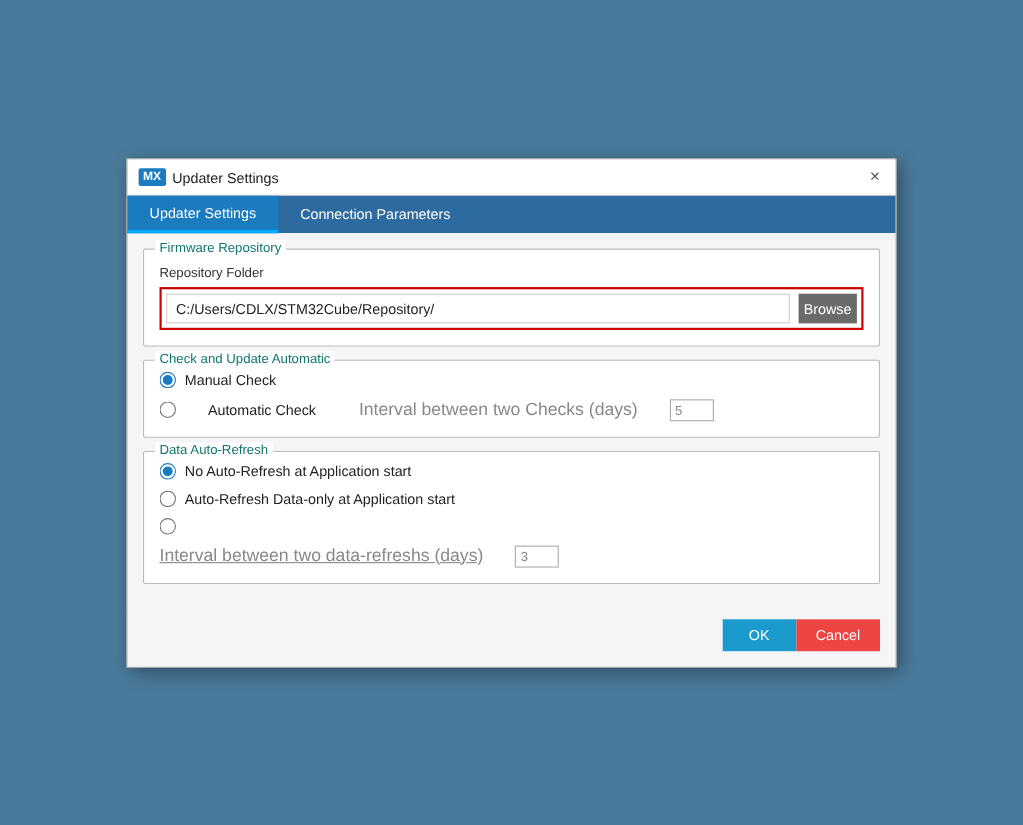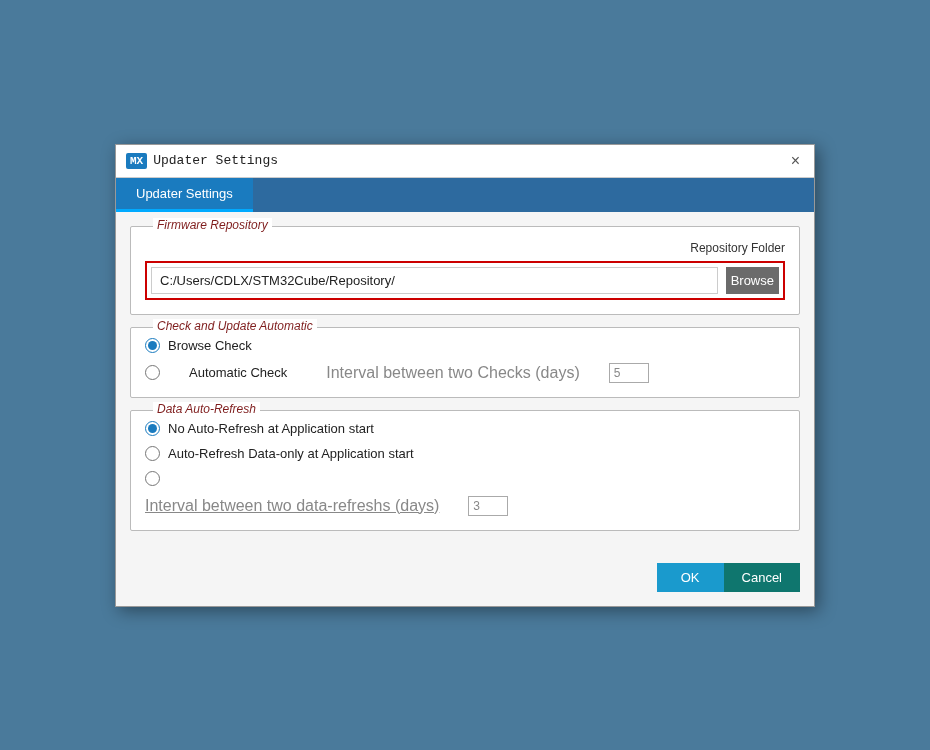--- a/index.html
+++ b/index.html
@@ -31,23 +31,22 @@
       background: #ffffff;
       display: flex;
       align-items: center;
       justify-content: space-between;
       padding: 6px 10px;
       border-bottom: 1px solid #ccc;
     }
 
     .title-bar-left {
       display: flex;
-      align-items: flex-start;
+      align-items: flex-end;
       gap: 6px;
-      font-family: Liberation Mono, monospace;
     }
 
     .mx-logo {
       background: #1a7bbf;
       color: #fff;
       font-weight: bold;
       font-size: 11px;
       padding: 2px 4px;
       border-radius: 2px;
     }
@@ -96,34 +95,32 @@
       border-radius: 2px;
       margin-bottom: 12px;
       padding: 10px 14px 14px 14px;
       position: relative;
       background: #fff;
     }
 
     .group-label {
       position: absolute;
       top: -9px;
-      left: 22px;
+      left: 10px;
       background: #fff;
       padding: 0 4px;
       font-size: 12px;
-      color: #7f1d1d;
-      font-style: italic;
+      color: #0f766e;
     }
 
     .field-label {
       font-size: 12px;
       color: #333;
       margin-bottom: 6px;
       margin-top: 4px;
-      text-align: right;
     }
 
     .repo-row {
       display: flex;
       gap: 8px;
       align-items: center;
       border: 2px solid #cc0000;
       padding: 4px;
       background: #fff;
     }
@@ -197,21 +194,21 @@
     .ok-btn {
       background: #1a9acd;
       color: #fff;
       border: none;
       padding: 7px 24px;
       cursor: pointer;
       font-size: 13px;
     }
 
     .cancel-btn {
-      background: #0f766e;
+      background: #ef4444;
       color: #fff;
       border: none;
       padding: 7px 18px;
       cursor: pointer;
       font-size: 13px;
     }
   </style>
 </head>
 <body>
 
@@ -220,38 +217,39 @@
   <div class="title-bar">
     <div class="title-bar-left">
       <span class="mx-logo">MX</span>
       <span class="title-text">Updater Settings</span>
     </div>
     <button class="close-btn">×</button>
   </div>
 
   <div class="tab-bar">
     <button class="tab active">Updater Settings</button>
+    <button class="tab">Connection Parameters</button>
   </div>
 
   <div class="dialog-body">
 
     <div class="group-box">
       <span class="group-label">Firmware Repository</span>
       <div class="field-label">Repository Folder</div>
       <div class="repo-row">
         <input class="repo-input" type="text" value="C:/Users/CDLX/STM32Cube/Repository/" style="">
         <button class="browse-btn">Browse</button>
       </div>
     </div>
 
     <div class="group-box">
       <span class="group-label">Check and Update Automatic</span>
       <div class="radio-row">
         <input type="radio" class="radio-input" name="check-type" id="manual-check" checked="" style="">
-        <label class="radio-label" for="manual-check">Browse Check</label>
+        <label class="radio-label" for="manual-check">Manual Check</label>
       </div>
       <div class="radio-row">
         <input type="radio" class="radio-input" name="check-type" id="automatic-check" style="">
         <label class="radio-label" for="automatic-check">Automatic Check</label>
         <span class="interval-label">Interval between two Checks (days)</span>
         <input class="interval-input" type="text" value="5" style="">
       </div>
     </div>
 
     <div class="group-box">

